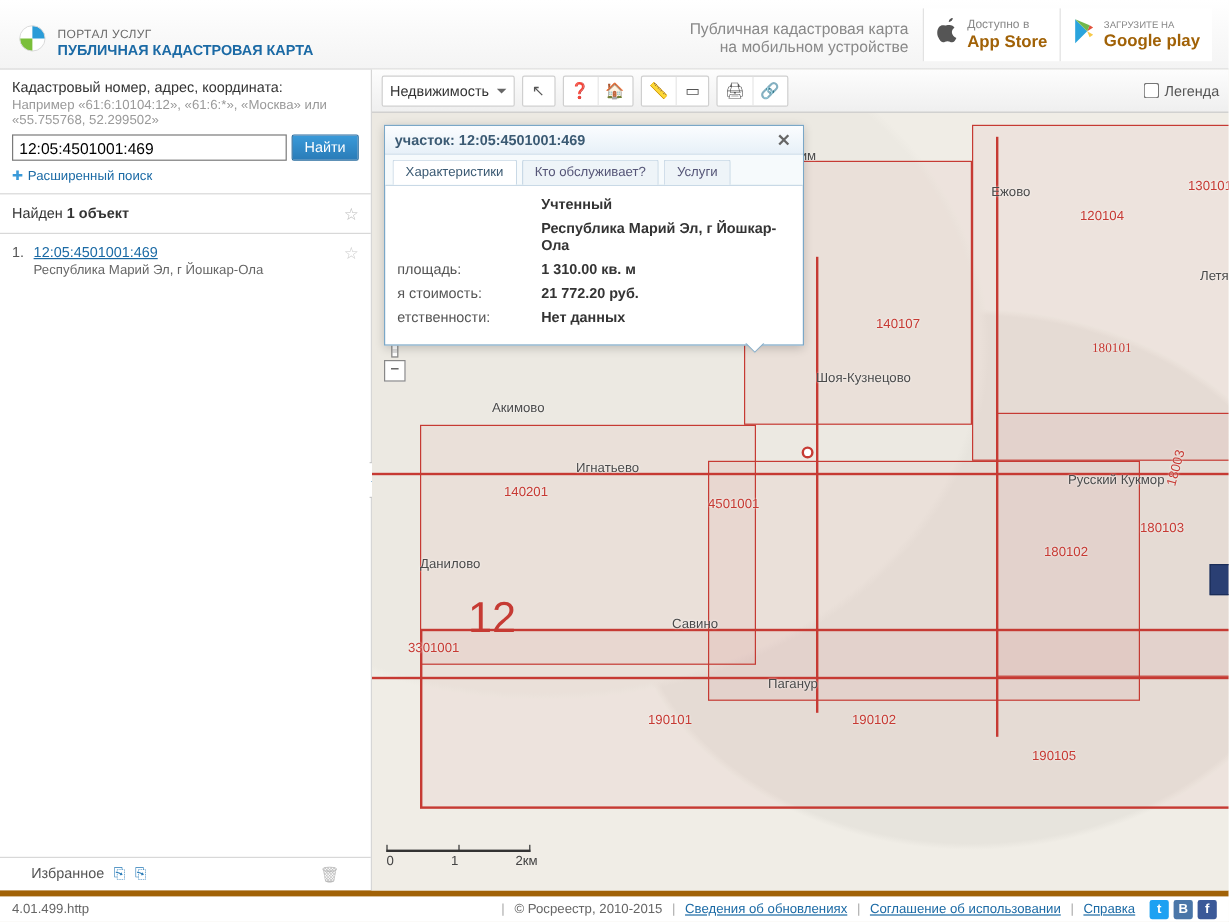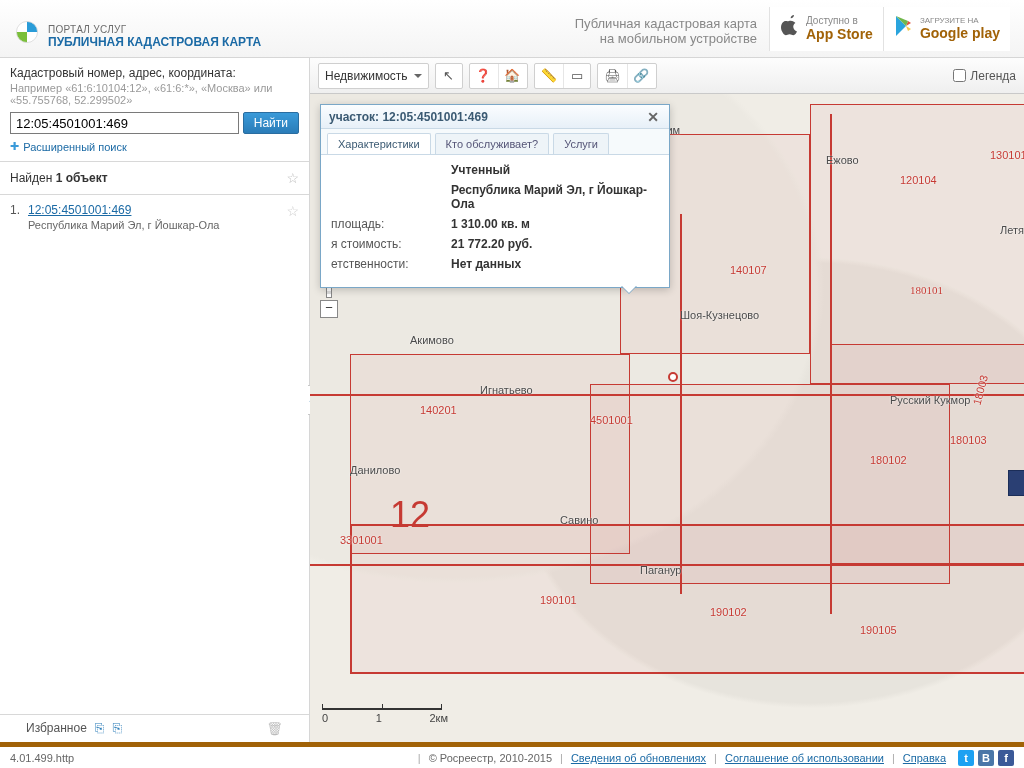--- a/index.html
+++ b/index.html
@@ -250,21 +250,21 @@
 
       <span class="mc-lbl" style="left:340px;top:70px;">06</span>
       <span class="mc-lbl" style="left:420px;top:170px;">140107</span>
       <span class="mc-lbl" style="left:600px;top:190px;font-family:Liberation Serif, serif;">180101</span>
       <span class="mc-lbl" style="left:110px;top:310px;">140201</span>
       <span class="mc-lbl" style="left:280px;top:320px;">4501001</span>
       <span class="mc-lbl" style="left:560px;top:360px;">180102</span>
       <span class="mc-lbl" style="left:640px;top:340px;">180103</span>
       <span class="mc-lbl" style="left:30px;top:440px;">3301001</span>
       <span class="mc-lbl" style="left:230px;top:500px;">190101</span>
-      <span class="mc-lbl" style="left:400px;top:500px;margin-top:12px;">190102</span>
+      <span class="mc-lbl" style="left:400px;top:500px;">190102</span>
       <span class="mc-lbl" style="left:550px;top:530px;">190105</span>
       <span class="mc-lbl" style="left:680px;top:55px;">130101</span>
       <span class="mc-lbl" style="left:590px;top:80px;">120104</span>
       <span class="mc-lbl" style="left:710px;top:20px;transform:rotate(70deg);">13010</span>
       <span class="mc-lbl" style="left:655px;top:290px;transform:rotate(-75deg);">18003</span>
 
       <span class="mc-place" style="left:516px;top:60px;">Ежово</span>
       <span class="mc-place" style="left:370px;top:215px;">Шоя-Кузнецово</span>
       <span class="mc-place" style="left:250px;top:420px;">Савино</span>
       <span class="mc-place" style="left:330px;top:470px;">Паганур</span>

